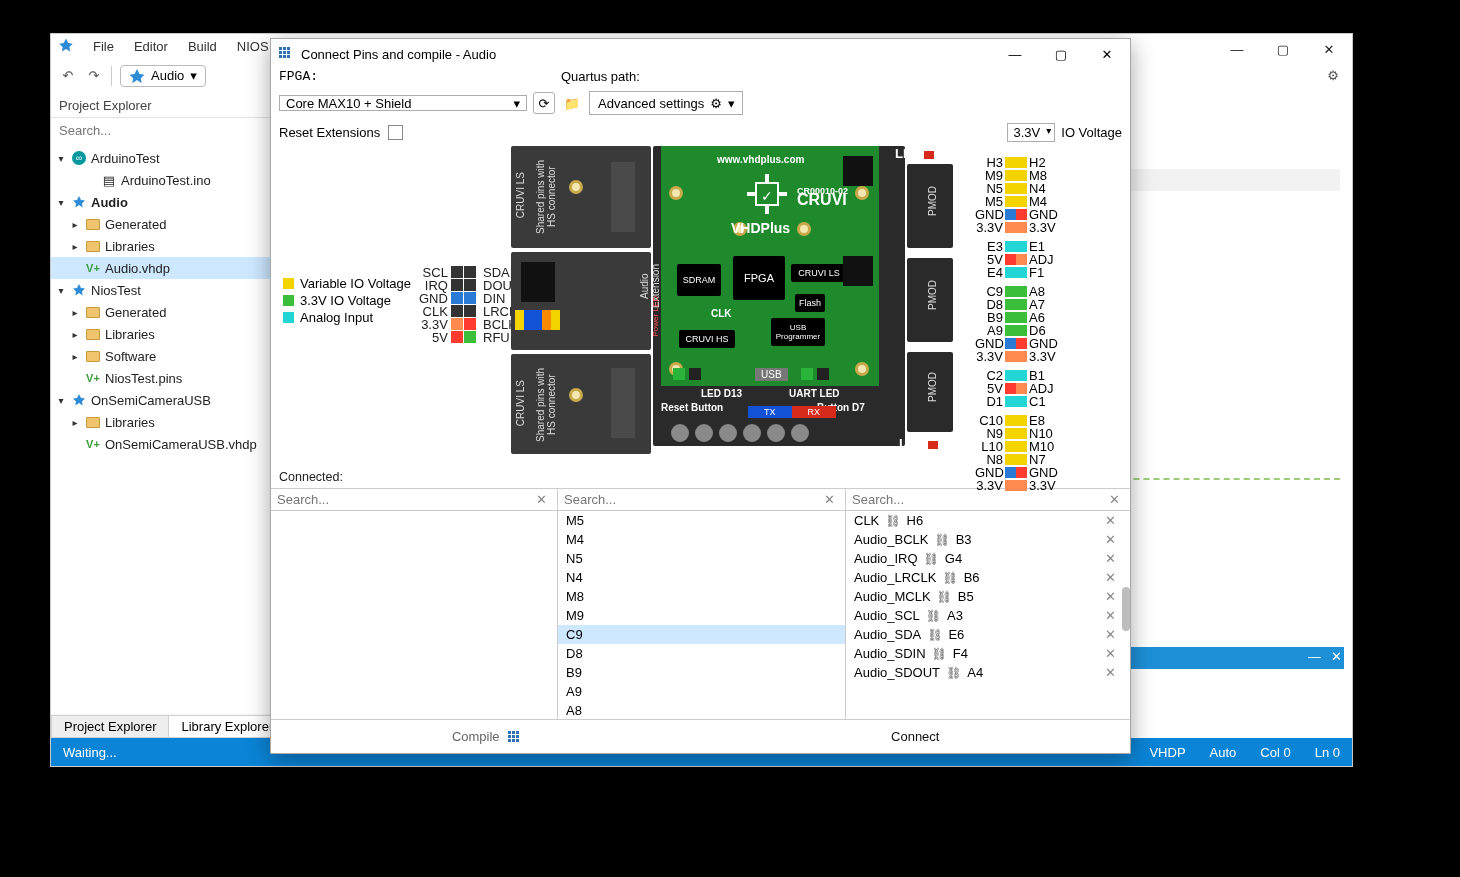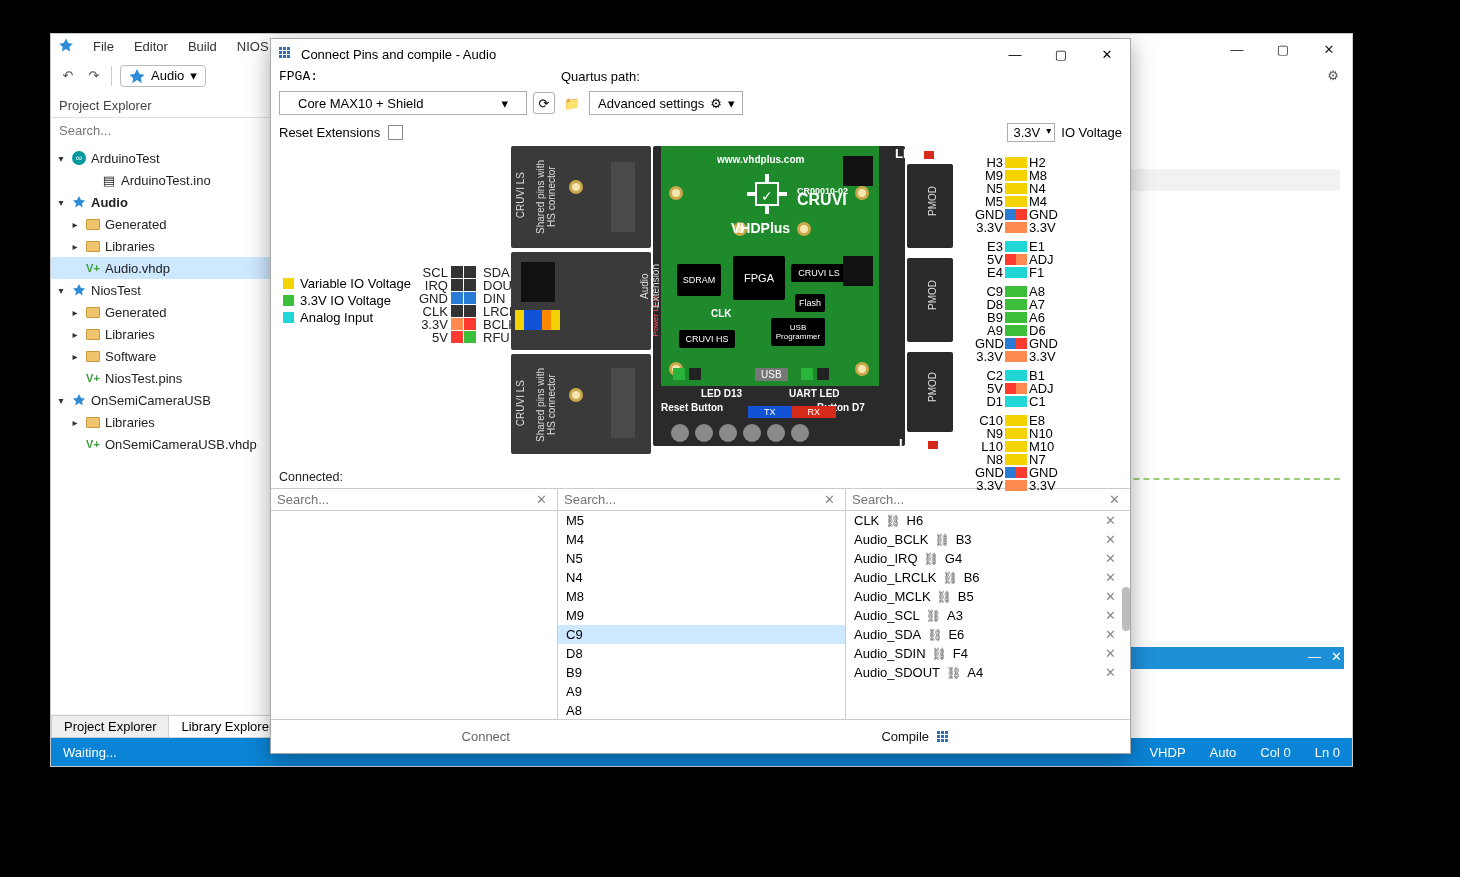--- a/index.html
+++ b/index.html
@@ -56,21 +56,21 @@
 .dialog { position:absolute; left:270px; top:38px; width:861px; height:716px; background:#fff; border:1px solid #a8a8a8; box-shadow:0 6px 22px rgba(0,0,0,0.35); display:flex; flex-direction:column; }
 .dlg-titlebar { height:30px; display:flex; align-items:center; padding-left:8px; gap:8px; }
 .dlg-titlebar .grid-ico { width:14px; height:14px; display:grid; grid-template-columns:repeat(3,3px); grid-template-rows:repeat(3,3px); gap:1px; }
 .dlg-titlebar .grid-ico span{background:#2e6fb5;}
 .dlg-titlebar .ctrls { margin-left:auto; display:flex; }
 .dlg-titlebar .wbtn { width:46px; height:30px; display:flex; align-items:center; justify-content:center; }
 
 .dlg-row1 { display:flex; padding:0 8px; gap:8px; height:22px; }
 .dlg-row1 .col-a{width:274px;font-family:Liberation Mono, monospace;} .dlg-row1 .col-b{flex:1;}
 .dlg-row2 { display:flex; padding:0 8px 4px 8px; gap:6px; align-items:center; }
-.combo-box { flex:0 0 248px; border:1px solid #adadad; height:24px; display:flex; align-items:center; padding:0 18px; }
+.combo-box { flex:0 0 248px; border:1px solid #adadad; height:16px; display:flex; align-items:center; padding:0 6px; }
 .combo-box .arrow{margin-left:auto;}
 .circ-btn{ width:22px; height:22px; border:1px solid #adadad; border-radius:3px; display:flex; align-items:center; justify-content:center;}
 .path-input{ flex:1; height:24px; border:2px solid #3b9e3b; padding:0 6px; display:flex; align-items:center;}
 .folder-btn{ width:22px; height:22px; display:flex; align-items:center; justify-content:center;}
 .adv-btn{ border:1px solid #adadad; height:24px; padding:0 8px; display:flex; align-items:center; gap:6px;}
 
 .dlg-row3 { display:flex; padding:4px 8px; align-items:center; }
 .hide-ext { display:flex; align-items:center; gap:8px; }
 .hide-ext .chk{width:15px;height:15px;border:1px solid #888;}
 .io-volt { margin-left:auto; display:flex; align-items:center; gap:6px;}
@@ -747,30 +747,30 @@
             <span class="link-ico">⛓</span>
             <span>A4</span>
             <span class="del">✕</span>
           </div>
         </div>
     </div>
   </div>
 
   <div class="dlg-footer">
     <div class="fbtn">
-        <span>Connect</span>
-      </div>
-    <div class="fbtn">
       <span>Compile</span>
       <div class="grid-ico2">
           <span></span>
           <span></span>
           <span></span>
           <span></span>
           <span></span>
           <span></span>
           <span></span>
           <span></span>
           <span></span>
         </div>
     </div>
+    <div class="fbtn">
+        <span>Connect</span>
+      </div>
   </div>
 </div>
 
 </body></html>

